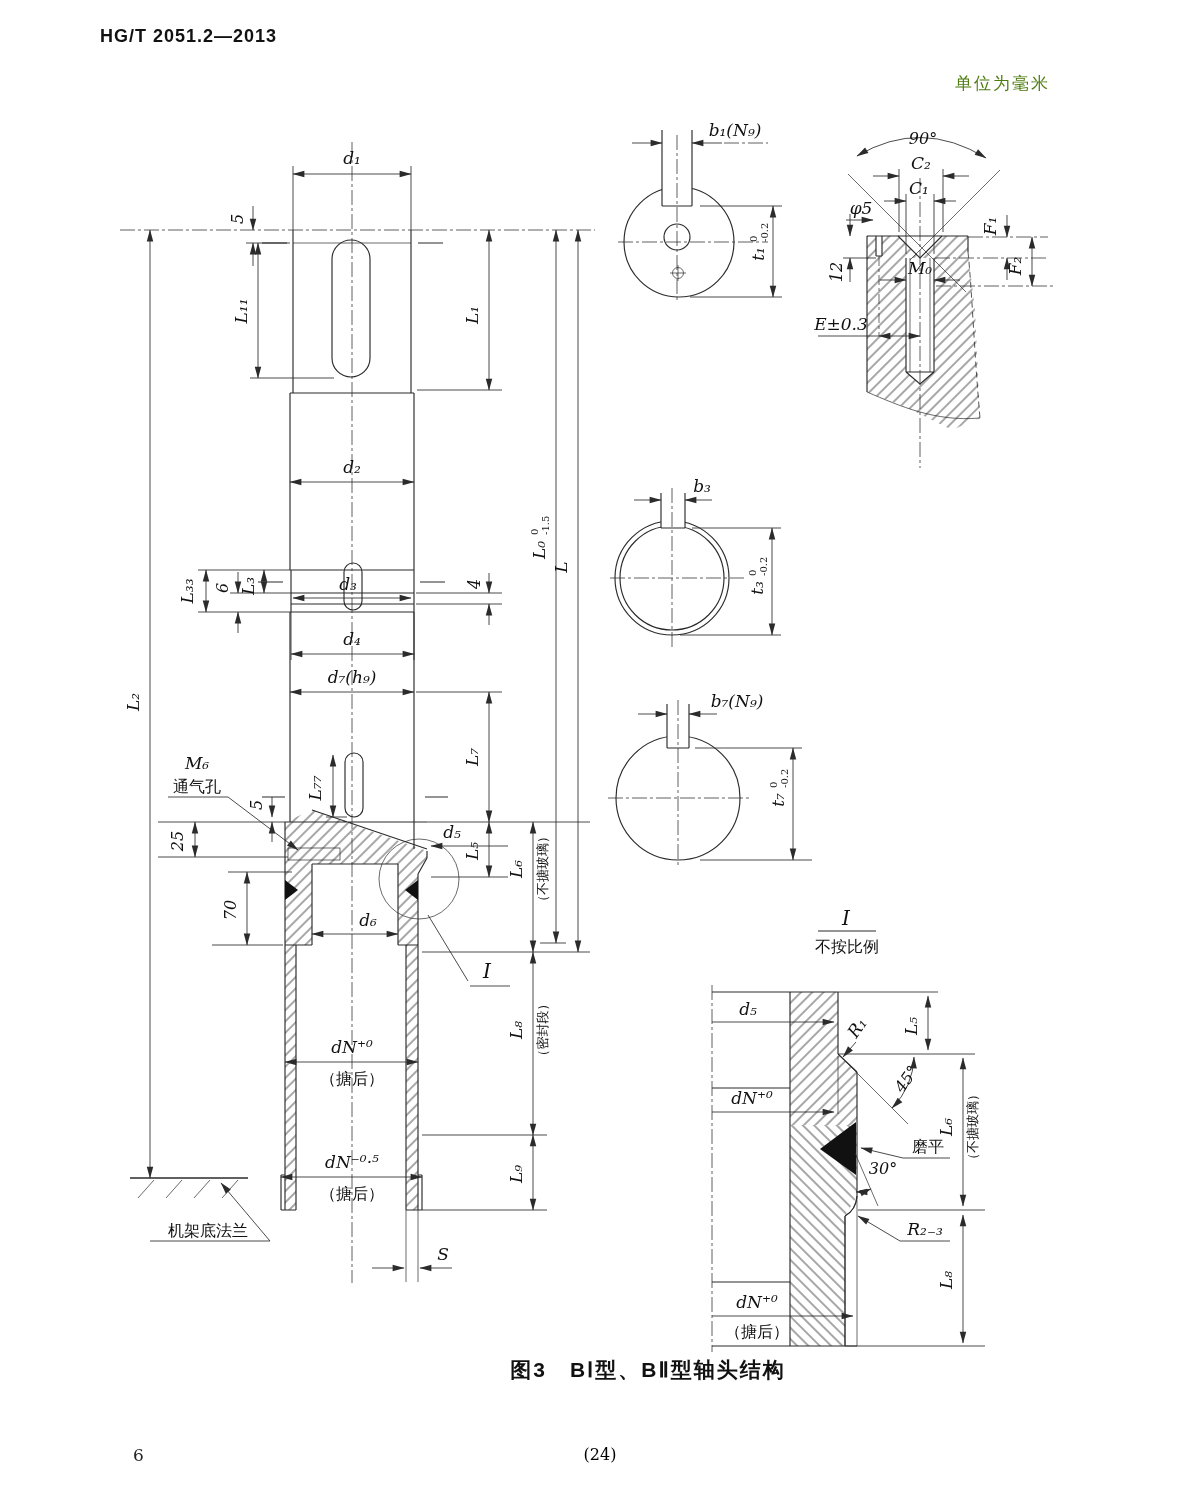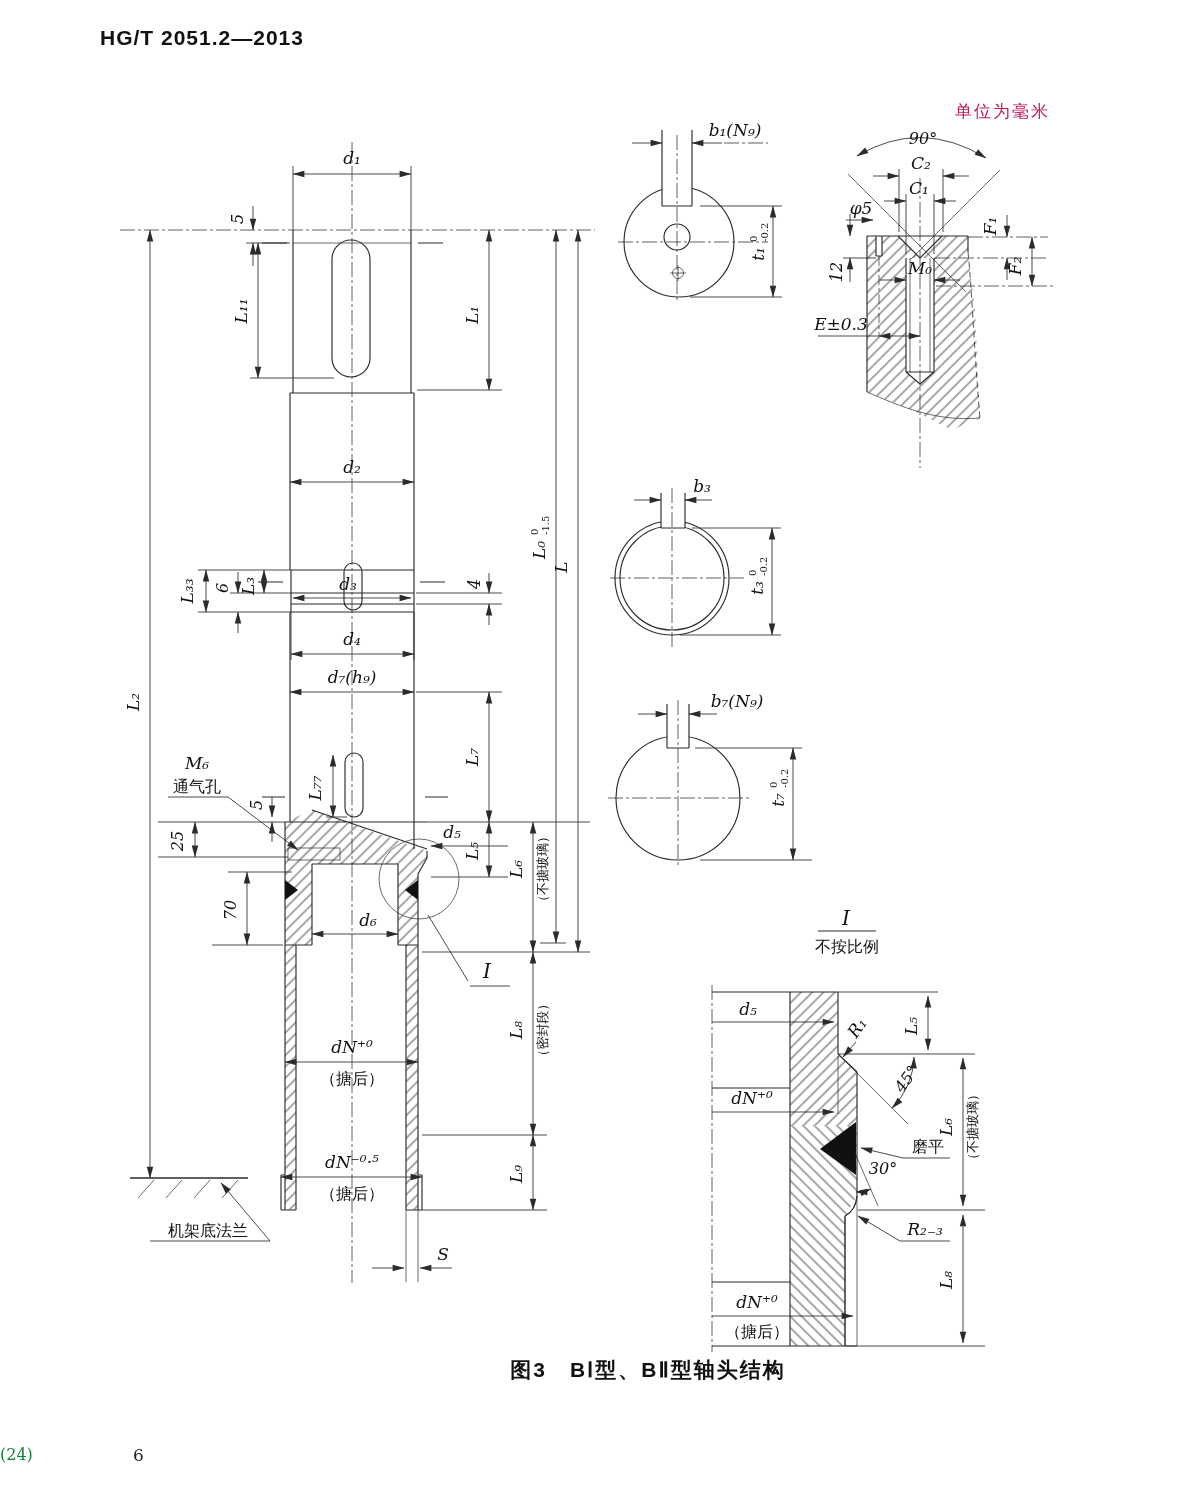--- a/index.html
+++ b/index.html
@@ -1,21 +1,21 @@
 <!DOCTYPE html>
 <html><head>
 <meta charset="utf-8">
 <style>
   html,body{margin:0;padding:0;background:#e8e8e8;}
   #page{position:relative;width:1200px;height:1499px;background:#ffffff;font-family:"Liberation Sans",sans-serif;overflow:hidden;}
-  .hdr{position:absolute;left:100px;top:26px;font-weight:bold;font-size:21px;letter-spacing:1px;color:#111;}
-  .units{position:absolute;left:955px;top:100px;font-size:17px;color:#be185d;letter-spacing:2px;}
+  .hdr{position:absolute;left:100px;top:26px;font-weight:bold;font-size:18px;letter-spacing:1px;color:#111;}
+  .units{position:absolute;left:955px;top:72px;font-size:17px;color:#4d7c0f;letter-spacing:2px;}
   .caption{position:absolute;left:0;top:1356px;width:1200px;text-align:center;font-weight:bold;font-size:21px;color:#111;letter-spacing:2px;padding-left:48px;}
   .pgL{position:absolute;left:133px;top:1445px;font-family:"DejaVu Serif",serif;font-size:17px;color:#222;}
-  .pgC{position:absolute;left:0;top:1445px;width:1200px;font-family:"DejaVu Serif",serif;font-size:16px;color:#15803d;}
+  .pgC{position:absolute;left:0;top:1445px;width:1200px;text-align:center;font-family:"DejaVu Serif",serif;font-size:16px;color:#000000;}
   svg{position:absolute;left:0;top:0;}
   .ln{stroke:#2b2b2b;stroke-width:1.15;fill:none;}
   .lt{stroke:#2b2b2b;stroke-width:0.7;fill:none;}
   .dim{stroke:#2b2b2b;stroke-width:0.85;fill:none;}
   .cl{stroke:#2b2b2b;stroke-width:0.75;fill:none;stroke-dasharray:15 3 3 3;}
   .brk{stroke:#2b2b2b;stroke-width:0.8;fill:none;stroke-dasharray:6 4;}
   text{fill:#111;text-anchor:middle;}
   .dl{font:italic 17px "DejaVu Serif",serif;}
   .dn{font:italic 16px "DejaVu Serif",serif;}
   .tol{font:10px "DejaVu Serif",serif;text-anchor:start;}

